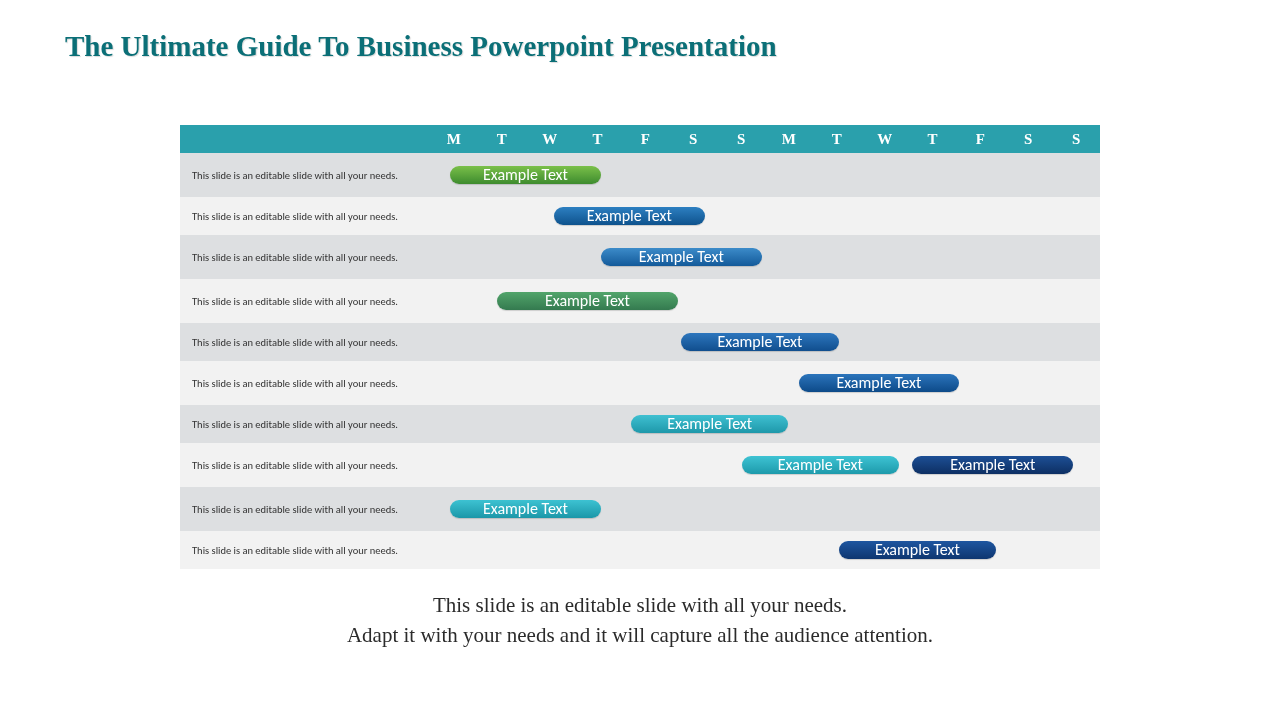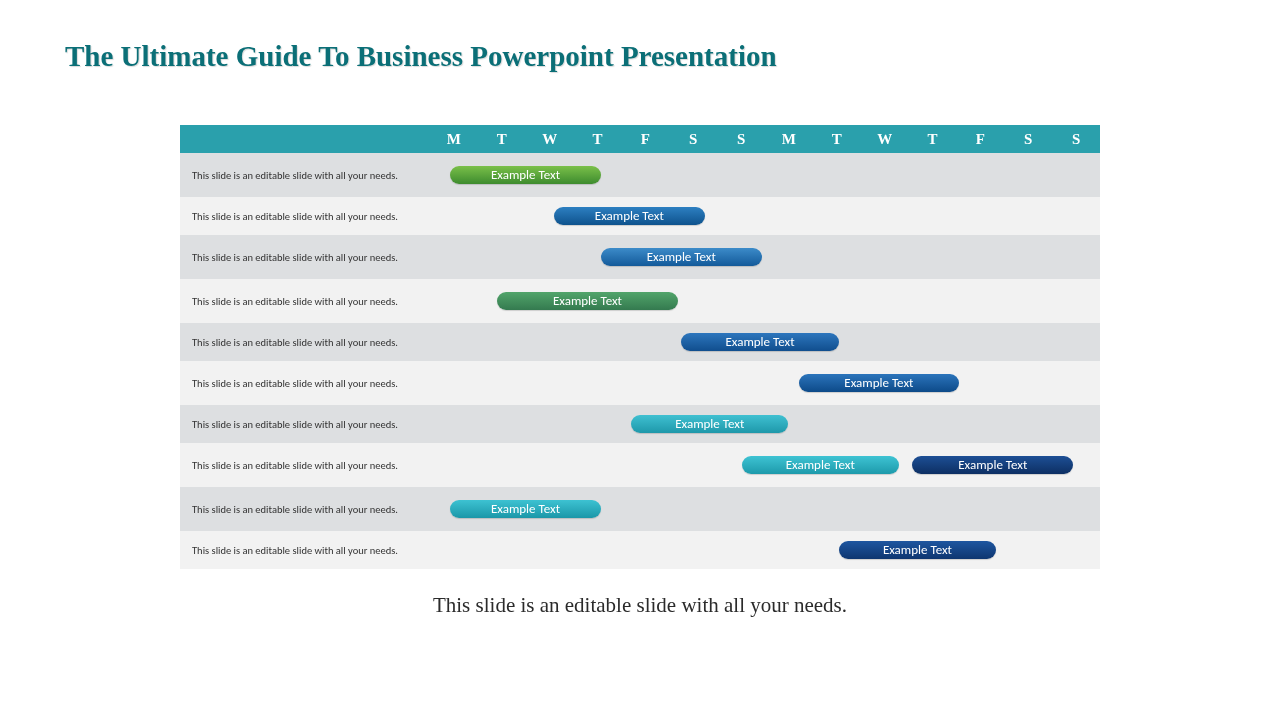--- a/index.html
+++ b/index.html
@@ -6,21 +6,21 @@
     body {
       width: 1280px;
       height: 720px;
       background: #ffffff;
       font-family: Georgia, 'Times New Roman', serif;
       position: relative;
       overflow: hidden;
     }
     .title {
       position: absolute;
-      top: 40px;
+      top: 30px;
       left: 65px;
       font-size: 29px;
       font-weight: bold;
       color: #0b6f77;
       text-shadow: 1px 1px 1px rgba(0,0,0,0.15);
     }
     .gantt-container {
       position: absolute;
       top: 125px;
       left: 180px;
@@ -62,21 +62,21 @@
     .gantt-row .bar-area {
       position: relative;
       flex: 1;
       height: 100%;
     }
     .bar {
       position: absolute;
       height: 18px;
       border-radius: 10px;
       color: #fff;
-      font-size: 13px;
+      font-size: 16px;
       text-align: center;
       line-height: 18px;
       white-space: nowrap;
       font-family: Calibri, Arial, sans-serif;
       box-shadow: 0 1px 1px rgba(0,0,0,0.15);
       top: 50%;
       transform: translateY(-50%);
     }
     .bar.g1 { background: linear-gradient(180deg, #7ac049 0%, #3d8b2e 100%); }
     .bar.g2 { background: linear-gradient(180deg, #2d7fc1 0%, #0e528d 100%); }
@@ -184,13 +184,14 @@
     <div class="gantt-row even">
       <div class="label-col">This slide is an editable slide with all your needs.</div>
       <div class="bar-area">
         <div class="bar g11" style="left: 61%; width: 23.5%;">Example Text</div>
       </div>
     </div>
   </div>
 
 <div class="footer-text">
   <div>This slide is an editable slide with all your needs.</div>
+  <div>Adapt it with your needs and it will capture all the audience attention.</div>
 </div>
 
 </body></html>

